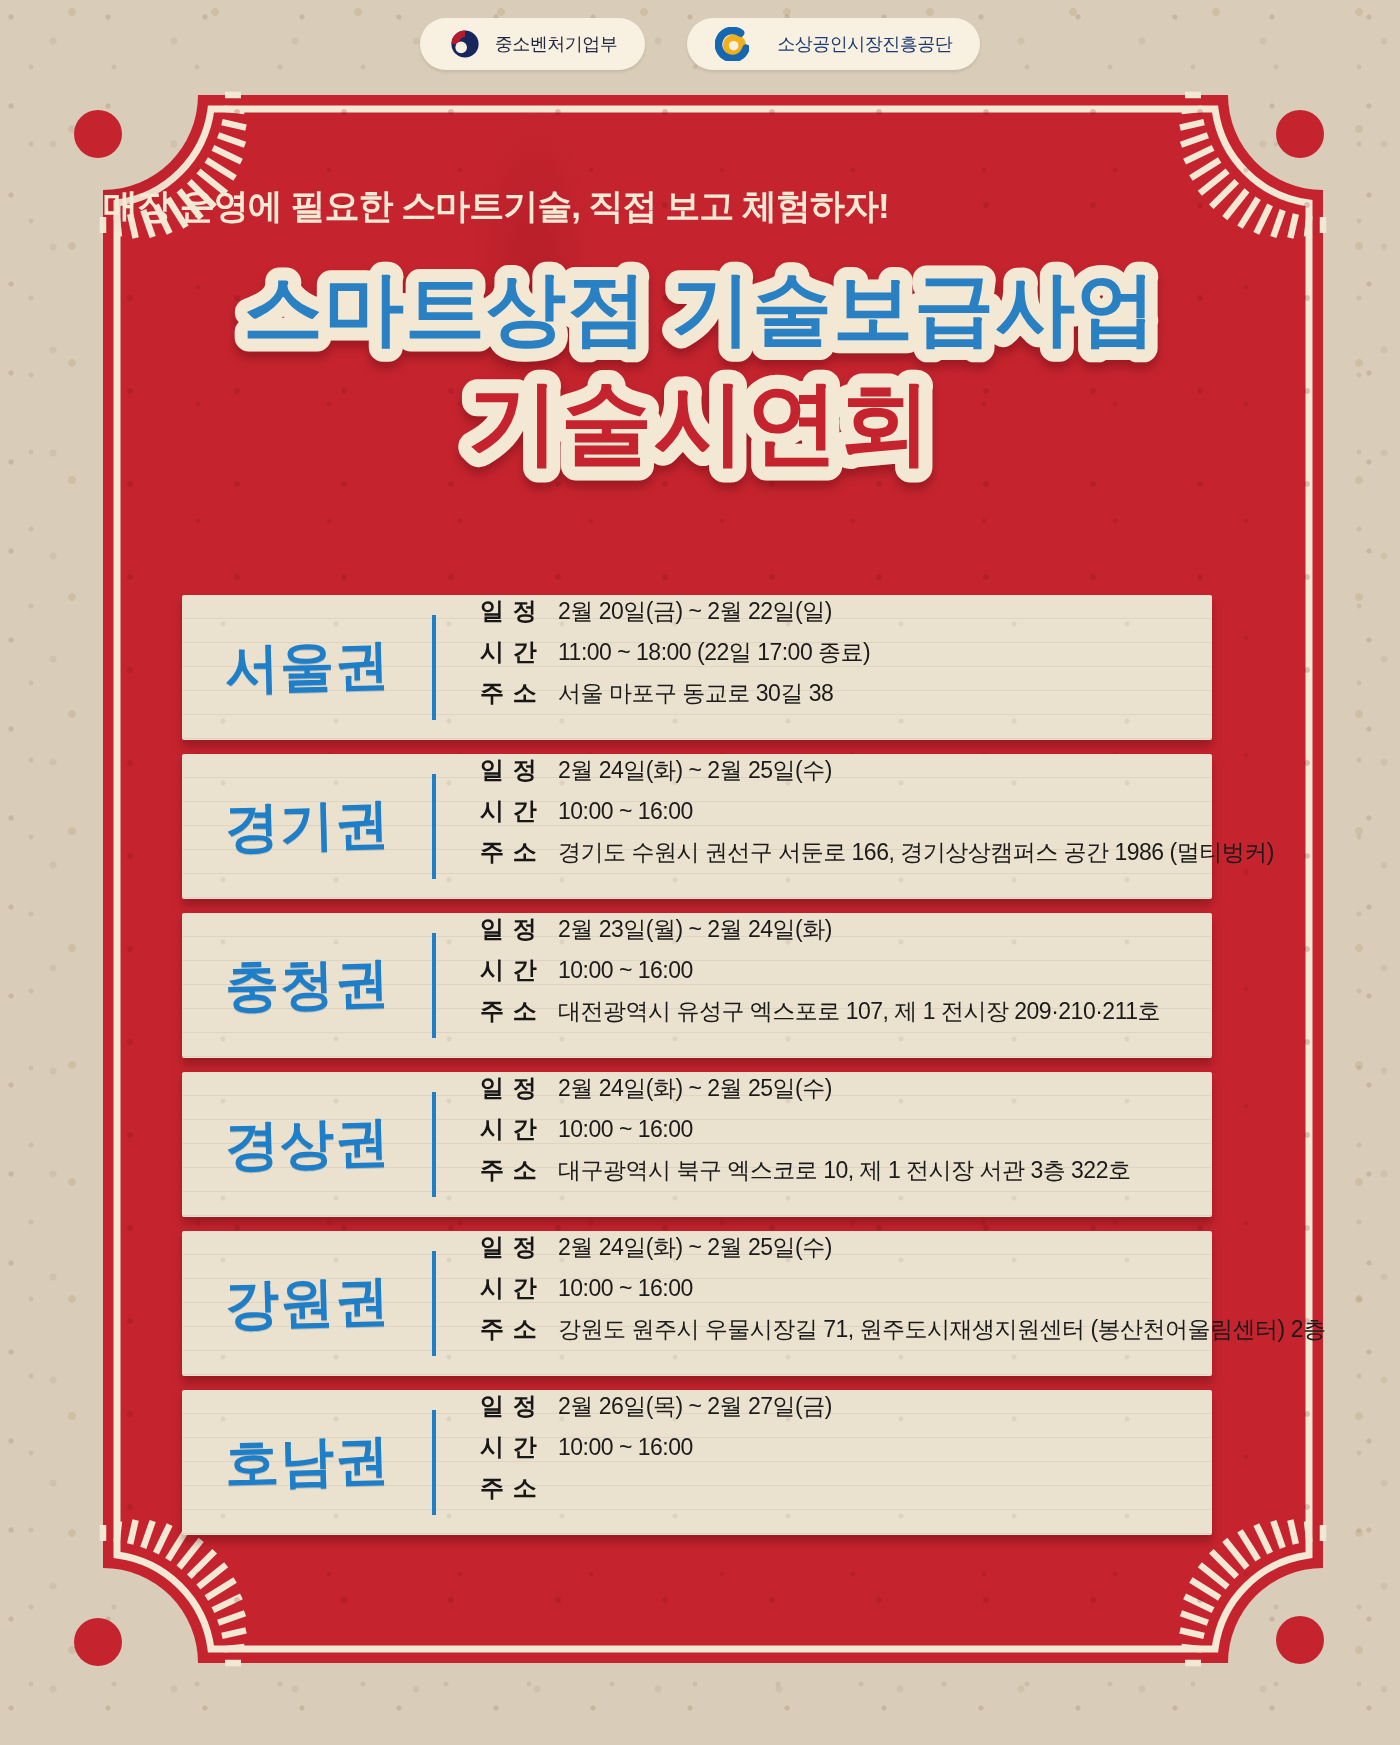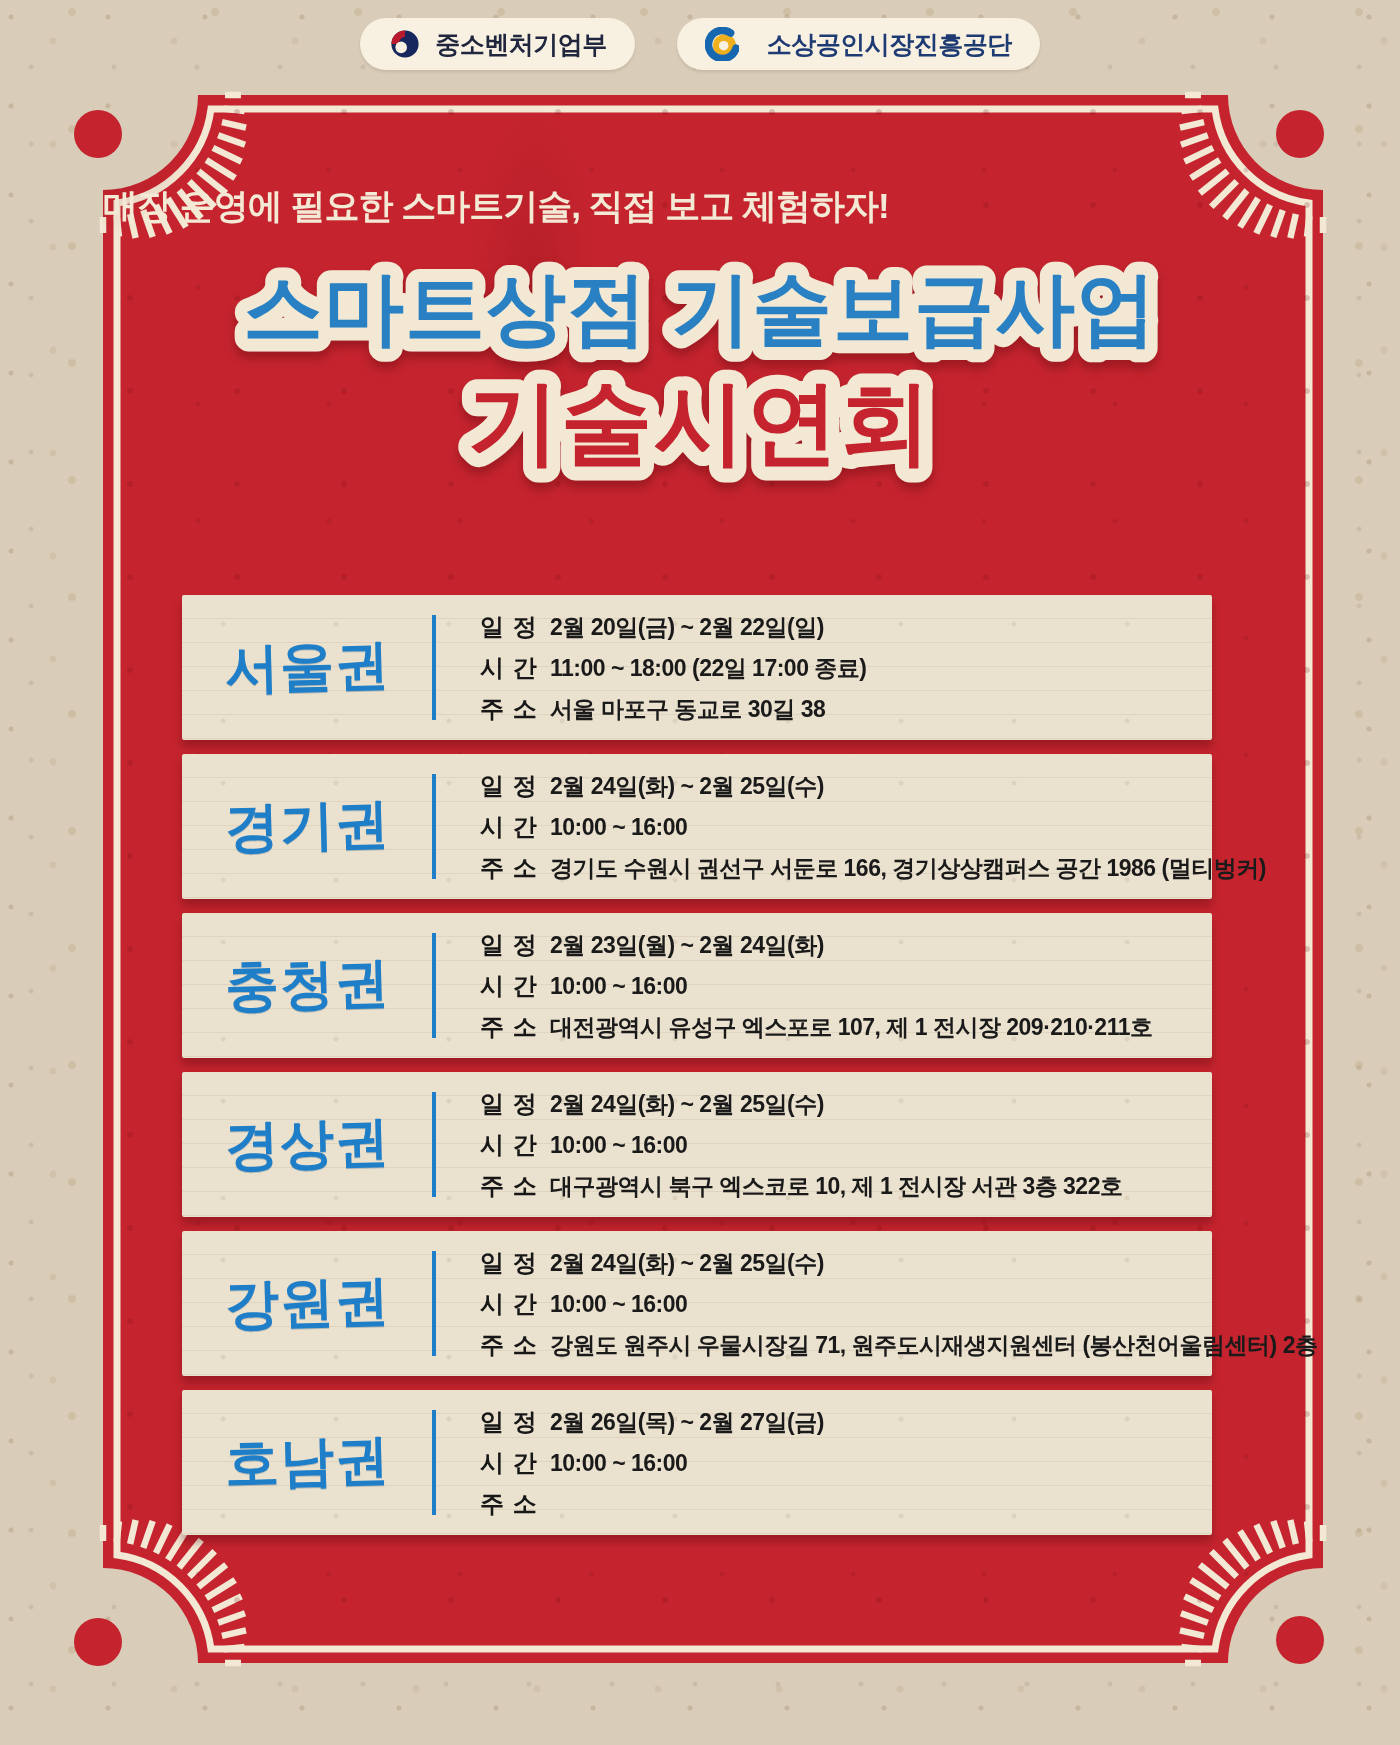--- a/index.html
+++ b/index.html
@@ -23,21 +23,21 @@
   .logo-row{
     position:absolute;top:18px;left:0;width:100%;
     display:flex;justify-content:center;gap:42px;
   }
   .logo-pill{
     height:52px;border-radius:26px;background:#f8f1e2;
     display:flex;align-items:center;gap:13px;padding:0 28px;
     box-shadow:0 2px 3px rgba(90,70,40,.15);
   }
   .logo-pill .mark{width:34px;height:34px;flex:0 0 auto;}
-  .logo-pill .org{font-size:25px;font-weight:700;letter-spacing:-0.5px;}
+  .logo-pill .org{font-size:18px;font-weight:400;letter-spacing:-0.5px;}
   .org-mss{color:#20263d;}
   .org-semas{color:#1d3a72;margin-left:15px;}
 
   
   #frame-svg{position:absolute;left:0;top:0;overflow:visible;}
   .tick{stroke:#f2e8d4;stroke-width:6.5;stroke-linecap:butt;}
 
   
   .panel-texture{
     position:absolute;left:0;top:0;width:1400px;height:1745px;pointer-events:none;
@@ -81,29 +81,29 @@
   .region-zone{
     width:250px;flex:0 0 auto;display:flex;align-items:center;justify-content:center;
   }
   .region{
     font-size:54px;font-weight:900;color:#1e7ec8;letter-spacing:1px;
     transform:rotate(-1.5deg);
     text-shadow:0 1px 0 rgba(20,70,120,.25);
   }
   .divider{width:4px;background:#1e7ec8;align-self:center;height:105px;flex:0 0 auto;}
   .rows{
-    flex:1 1 auto;display:flex;flex-direction:column;justify-content:center;
+    flex:1 1 auto;display:flex;flex-direction:column;justify-content:flex-start;
     gap:9px;padding-left:44px;padding-right:20px;
   }
   .row{display:flex;align-items:baseline;white-space:nowrap;}
   .row-label{
     flex:0 0 auto;width:62px;font-size:24px;font-weight:900;color:#171717;letter-spacing:1px;
   }
   .row-value{
-    margin-left:8px;font-size:23px;font-weight:700;color:#1a1a1a;letter-spacing:-0.5px;
+    margin-left:16px;font-size:23px;font-weight:400;color:#1a1a1a;letter-spacing:-0.5px;
   }
 </style>
 </head>
 <body>
 
 <div id="poster">
 
   <svg id="frame-svg" width="1400" height="1745" viewBox="0 0 1400 1745">
     <path d="M198 95 H1228 A95 95 0 0 0 1323 190 V1568 A95 95 0 0 0 1228 1663 H198 A95 95 0 0 0 103 1568 V190 A95 95 0 0 0 198 95 Z" fill="#c5242e"></path>
     <path d="M211 109 H1215 A109 109 0 0 0 1309 203 V1555 A109 109 0 0 0 1215 1649 H211 A109 109 0 0 0 117 1555 V203 A109 109 0 0 0 211 109 Z" fill="none" stroke="#f2e8d4" stroke-width="7"></path>

